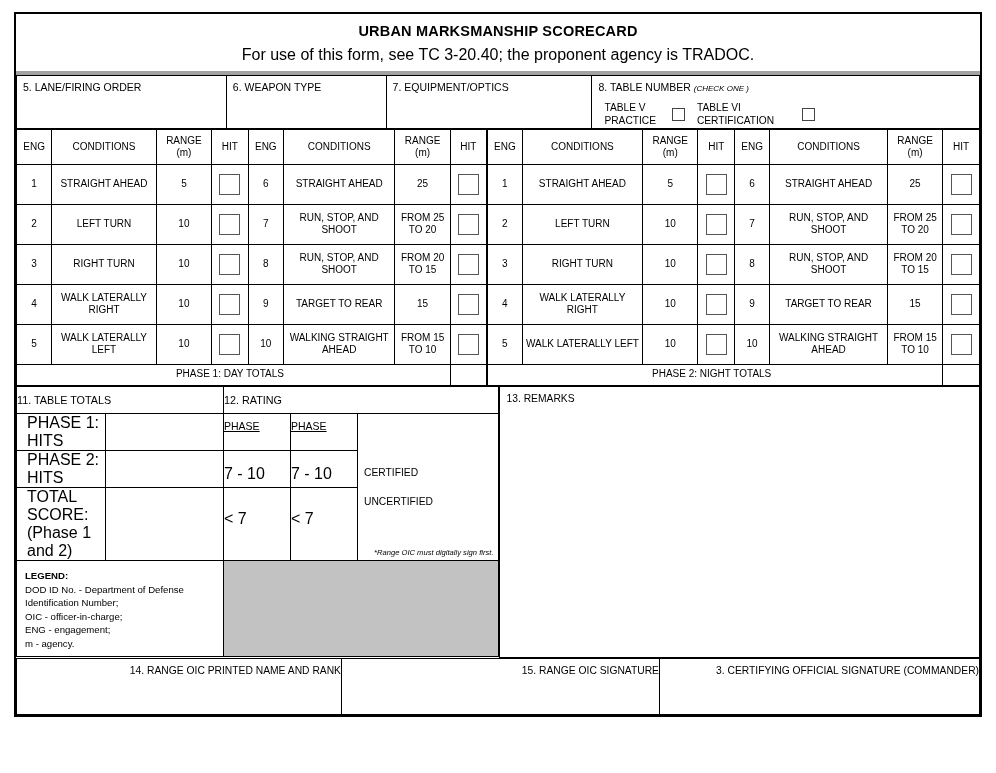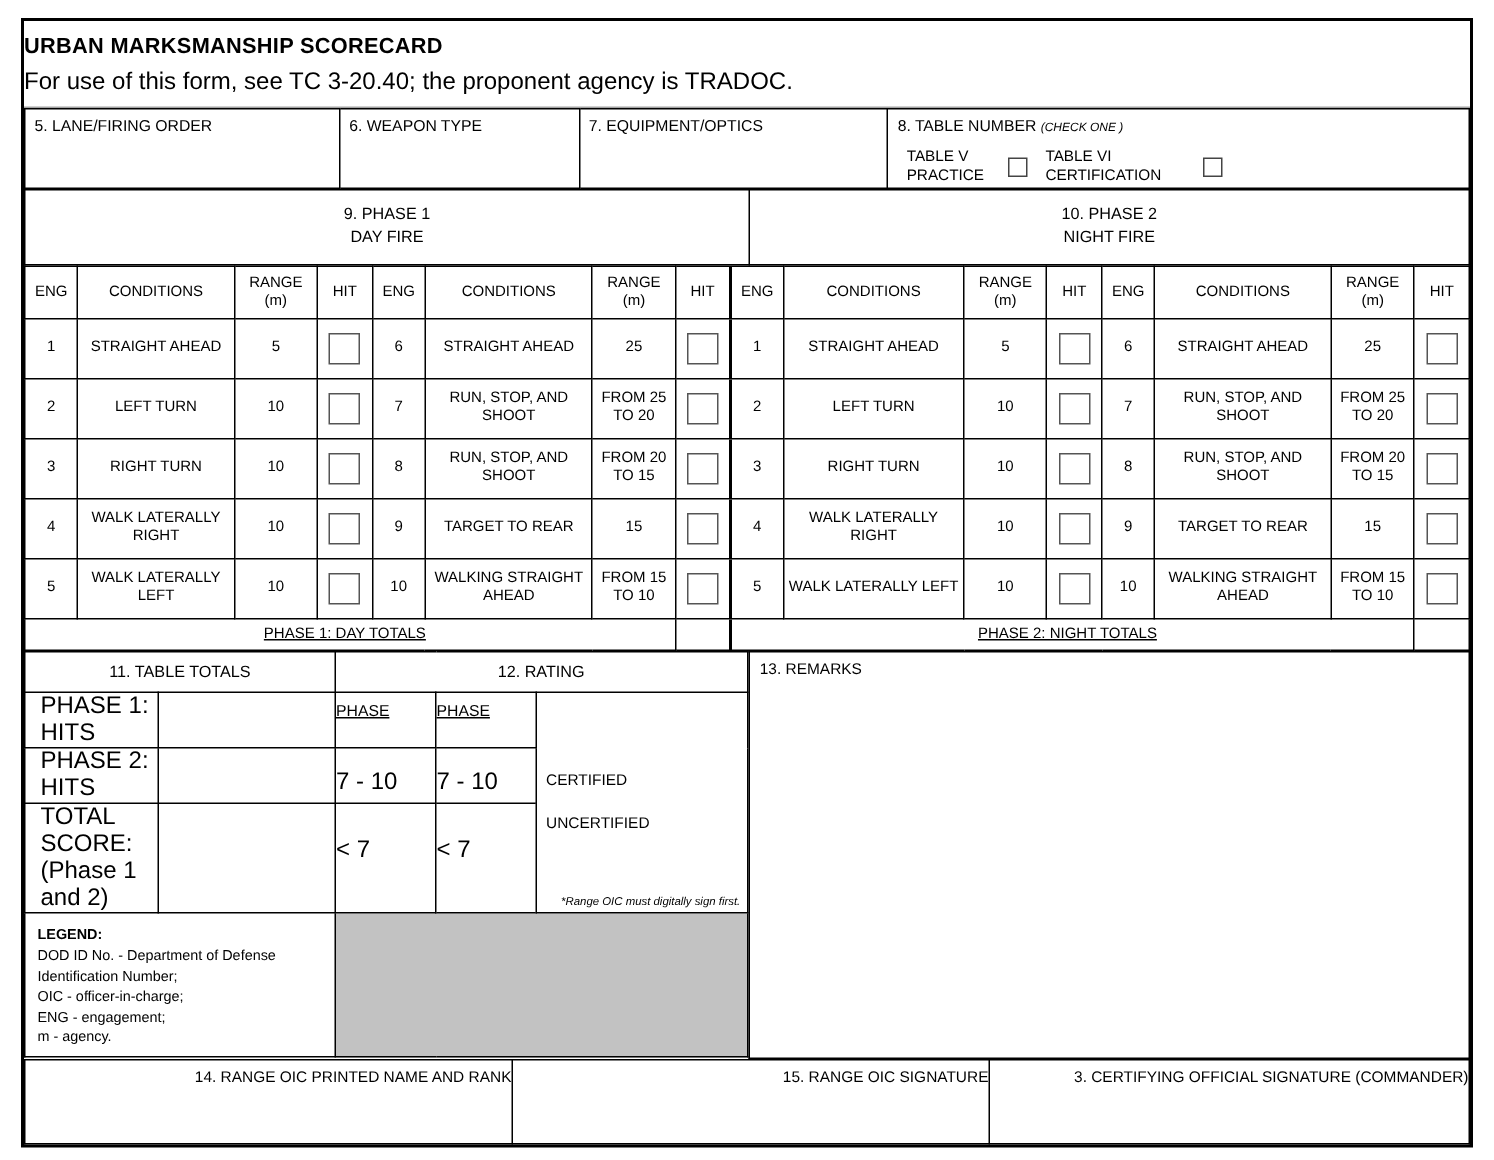--- a/index.html
+++ b/index.html
@@ -21,21 +21,21 @@
   .form-outer {
     border: 2px solid #000;
     width: 968px;
   }
 
   
   table { border-collapse: collapse; width: 100%; }
   td, th { border: 1px solid #000; padding: 0; font-weight: normal; vertical-align: top; }
 
   
-  .title-block { padding: 9px 0 7px 0; border-bottom: 1px solid #a3a3a3; }
+  .title-block { text-align: center; padding: 9px 0 7px 0; border-bottom: 4px solid #a3a3a3; }
   .title-main { font-size: 14.5px; font-weight: bold; letter-spacing: .2px; }
   .title-sub { font-size: 16px; margin-top: 7px; }
 
   
   .hdr td { height: 52px; position: relative; }
   .fld-label { font-size: 10.5px; padding: 5px 0 0 6px; white-space: nowrap; }
   .fld-label .ital { font-style: italic; }
   .fld-label .tiny-ital { font-style: italic; font-size: 8px; }
   .w-name { width: 259px; }
   .w-rank { width: 226px; }
@@ -76,27 +76,27 @@
   .c-cond-n2 { width: 125px; }
   .hitbox {
     width: 21px; height: 21px;
     border: 1.5px solid #555; background: #fff;
     margin: 0 auto;
   }
   .halfsep { border-left: 2px solid #000 !important; }
 
   
   .tot-row td { height: 21px; font-size: 10px; vertical-align: middle; }
-  .tot-lbl { text-align: right; padding-right: 7px; text-decoration: underline; }
+  .tot-lbl { text-align: right; padding-right: 7px; }
 
   
   .lower { width: 100%; border-collapse: collapse; }
   .lower > tbody > tr > td { border: 1px solid #000; vertical-align: top; padding: 0; }
 
-  .sec-head { text-align: center; font-size: 10.8px; padding: 7px 0 7px 0; }
+  .sec-head { font-size: 10.8px; padding: 7px 0 7px 0; }
   .tt-lbl { padding-left: 10px; }
   .tt-val { width: 118px; }
   .ph-head { text-decoration: underline; padding: 6px 0 0 0; font-size: 10.5px; }
   .ph-v1 { padding-top: 14px; }
   .ph-v2 { padding-top: 22px; }
   .cert-cell { vertical-align: middle; position: relative; padding: 0 6px; }
   .cert-line { font-size: 10.3px; }
   .cert-note {
     font-size: 7.6px; font-style: italic; text-align: right;
     position: absolute; right: 4px; bottom: 3px; white-space: nowrap;
@@ -160,34 +160,20 @@
               </div>
               <div class="tn-gap3"></div>
               <span class="chkbox"></span>
             </div>
           </div>
         </td>
       </tr>
     </tbody>
       </table>
 
-    <table class="phase-banner">
-      <tbody>
-          <tr>
-        <td style="width:483px">
-          <div>9. PHASE 1</div>
-          <div>DAY FIRE</div>
-        </td>
-        <td>
-          <div>10. PHASE 2</div>
-          <div>NIGHT FIRE</div>
-        </td>
-      </tr>
-    </tbody>
-      </table>
 
     <table class="eng-tbl">
       <tbody>
           <tr>
         <th class="c-eng">ENG</th>
         <th class="c-cond">CONDITIONS</th>
         <th class="c-rng">
           <div>RANGE</div>
           <div>(m)</div>
         </th>

